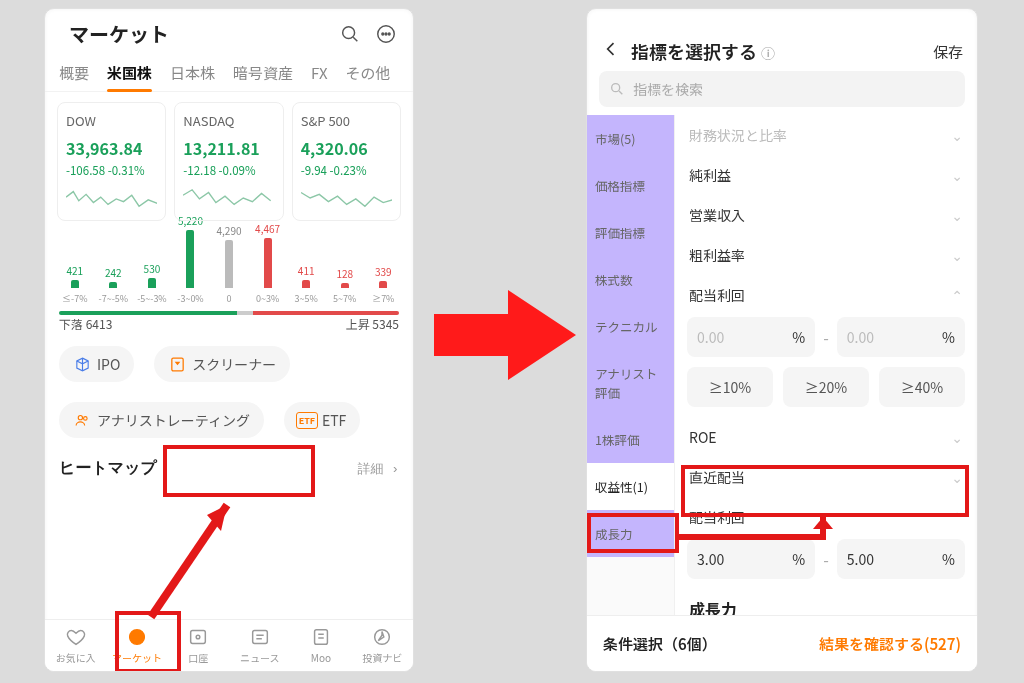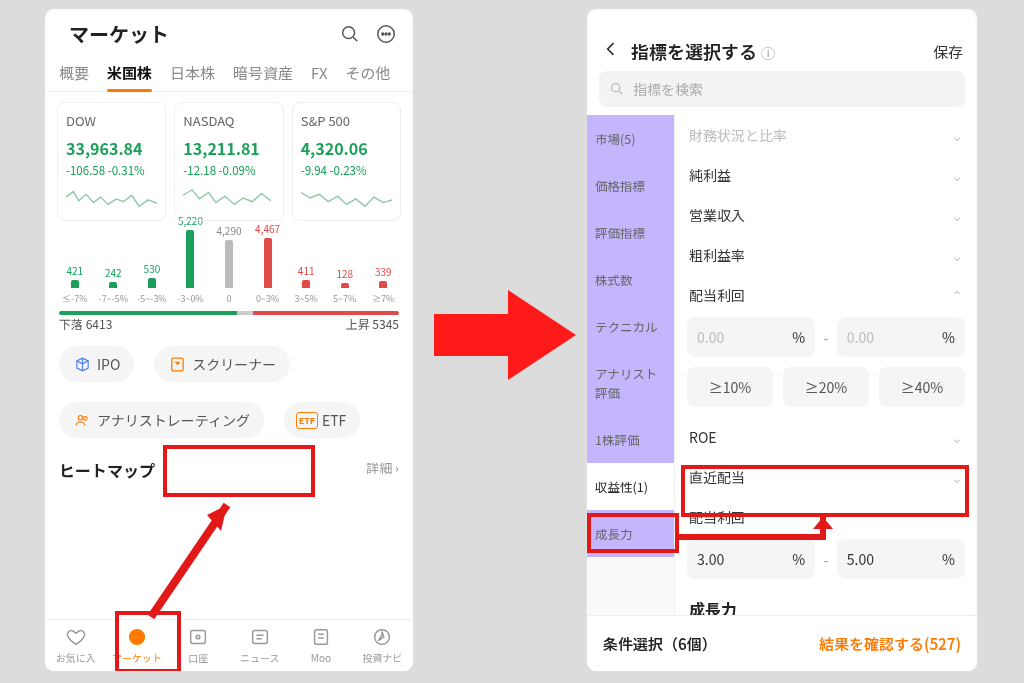--- a/index.html
+++ b/index.html
@@ -35,21 +35,21 @@
   .dlab{font-size:9px;color:#999;margin-top:4px;text-align:center;white-space:nowrap;}
   .dist-line{display:flex;margin-top:6px;height:4px;border-radius:2px;overflow:hidden;}
   .dist-line .seg-g{background:#1aa05a;flex:55;}
   .dist-line .seg-gray{background:#ccc;flex:5;}
   .dist-line .seg-r{background:#e24a4a;flex:45;}
   .dist-ft{display:flex;justify-content:space-between;font-size:12px;color:#555;margin-top:0;}
   .chips{padding:14px 14px 6px;display:flex;flex-wrap:wrap;gap:20px;}
   .chip{display:inline-flex;align-items:center;gap:6px;padding:8px 14px;background:#f5f5f5;border-radius:18px;font-size:14px;color:#555;}
   .chip .ci{width:18px;height:18px;display:flex;align-items:center;justify-content:center;}
   .ci svg{width:17px;height:17px;}
-  .hmap-head{display:flex;justify-content:space-between;align-items:flex-start;padding:14px 14px 4px;font-size:16px;font-weight:700;color:#222;}
+  .hmap-head{display:flex;justify-content:space-between;align-items:center;padding:14px 14px 4px;font-size:16px;font-weight:700;color:#222;font-family:Liberation Mono, monospace;}
   .hmap-head .det{font-size:13px;color:#999;font-weight:400;}
   .navbar{position:absolute;left:0;right:0;bottom:0;height:52px;border-top:1px solid #eee;display:flex;background:#fff;}
   .nav-item{flex:1;display:flex;flex-direction:column;align-items:center;justify-content:center;font-size:10px;color:#999;gap:2px;}
   .nav-item.on{ color:#ff7a00;}
   .nav-item svg{width:22px;height:22px;stroke:#999;fill:none;stroke-width:1.6;}
   .nav-item.on svg{stroke:#ff7a00;fill:#ff7a00;}
   
   .redbox{position:absolute;border:4px solid #e31818;pointer-events:none;}
   .redarrow{position:absolute;pointer-events:none;}
 

